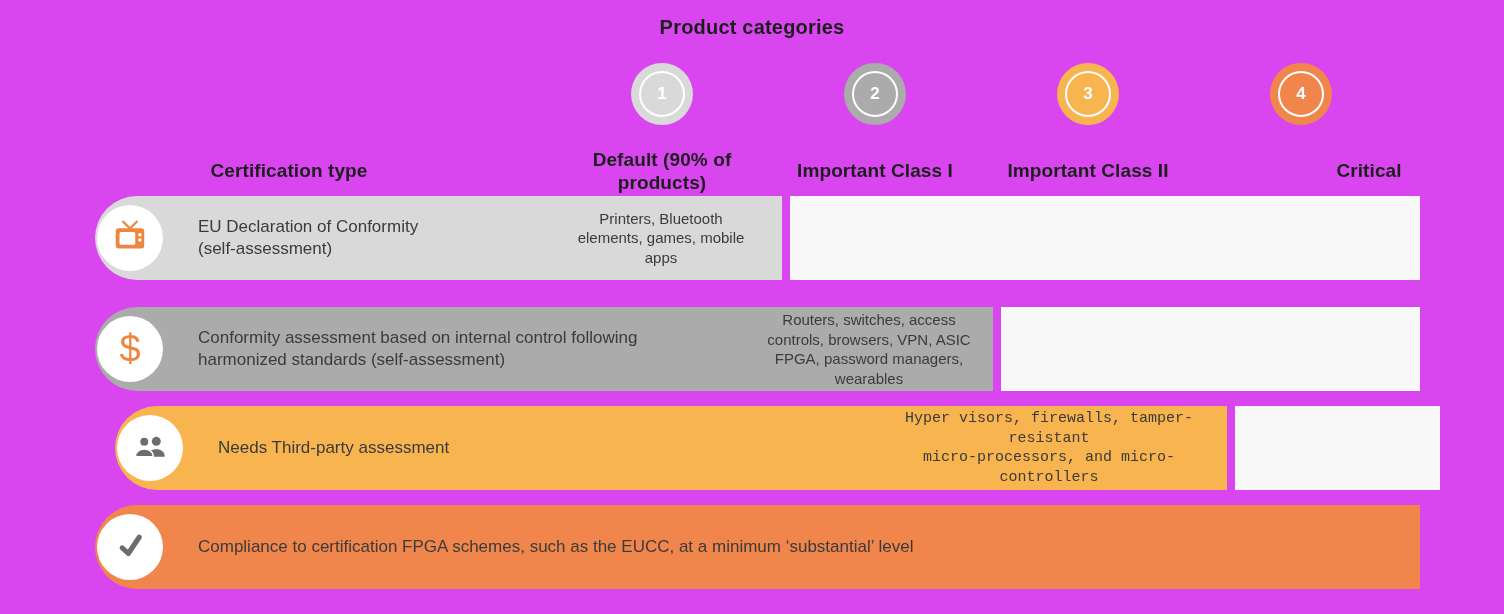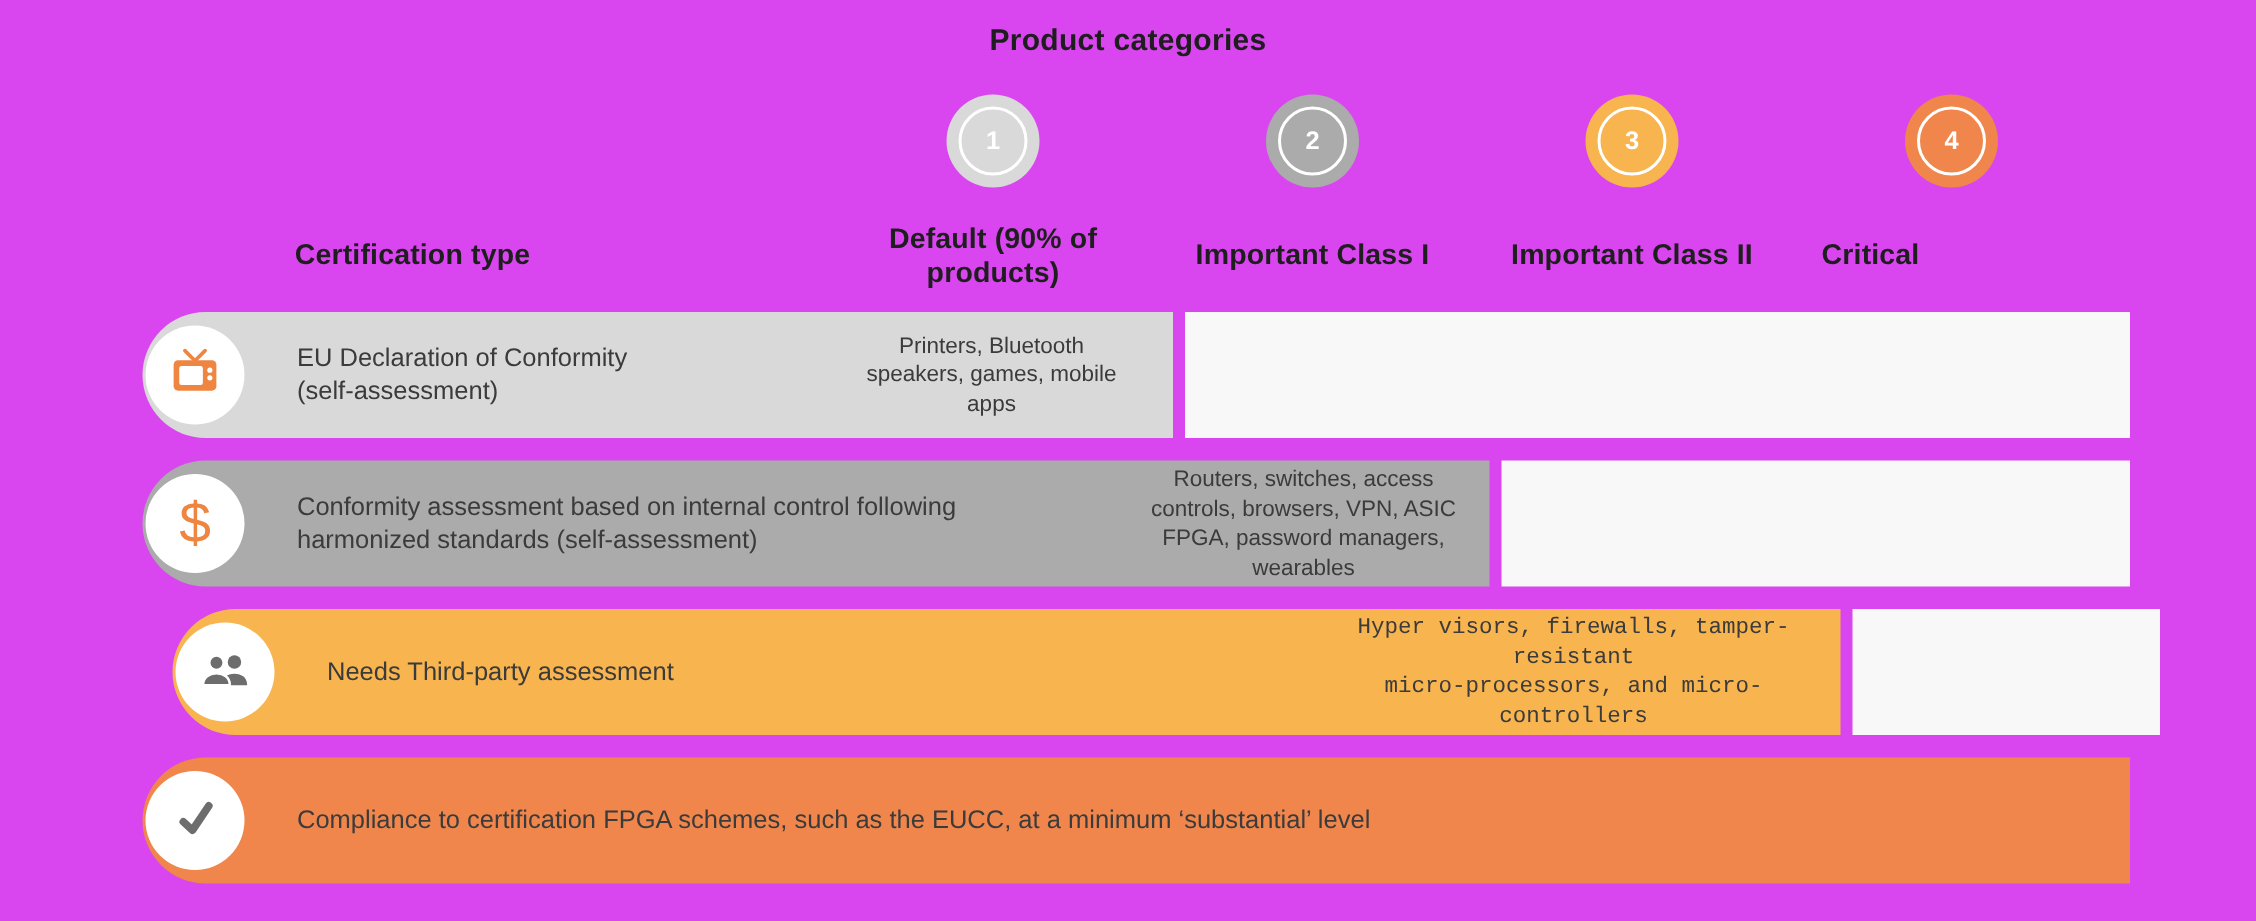--- a/index.html
+++ b/index.html
@@ -32,26 +32,26 @@
   .cat-num { color:#ffffff; font-weight:bold; font-size:17px; }
   .c1 { left:631px; } .c2 { left:844px; } .c3 { left:1057px; } .c4 { left:1270px; }
 
   
   .hdr {
     position:absolute; top:143px; height:56px; width:240px;
     display:flex; align-items:center; justify-content:center;
     text-align:center; font-weight:bold; font-size:19px; color:#1e1e1e;
     white-space:pre-line; line-height:1.22; letter-spacing:0.1px;
   }
-  .h0 { left:125px; width:300px; }
-  .h1 { left:542px; } .h2 { left:755px; } .h3 { left:968px; } .h4 { left:1127px;text-align:right; }
+  .h0 { left:139px; width:300px; }
+  .h1 { left:542px; } .h2 { left:755px; } .h3 { left:968px; } .h4 { left:1249px;text-align:right; }
 
   
   .row { position:absolute; left:0; width:1504px; height:84px; }
-  .row1 { top:208px; } .row2 { top:307px; } .row3 { top:406px;margin-left:20px; } .row4 { top:505px; }
+  .row1 { top:196px; } .row2 { top:307px; } .row3 { top:406px;margin-left:20px; } .row4 { top:505px; }
 
   .track { position:absolute; top:0; height:84px; background:#f8f8f8; }
   .row1 .track { left:790px;  width:630px; }
   .row2 .track { left:1001px; width:419px; }
   .row3 .track { left:1215px; width:205px; }
 
   .pill {
     position:absolute; left:95px; top:0; height:84px;
     border-radius:42px 0 0 42px;
   }
@@ -121,21 +121,21 @@
           <rect x="2.5" y="6.8" width="19" height="13.5" rx="2" fill="#ee8540"></rect>
           <rect x="5" y="9.3" width="10.5" height="8.5" rx="1" fill="#ffffff"></rect>
           <circle cx="18.6" cy="11.2" r="1.15" fill="#ffffff"></circle>
           <circle cx="18.6" cy="14.6" r="1.15" fill="#ffffff"></circle>
         </svg>
       </span>
     </div>
     <div class="cert">EU Declaration of Conformity
 (self-assessment)</div>
     <div class="products">Printers, Bluetooth
-speakers, games, mobile
+elements, games, mobile
 apps</div>
   </div>
 
   <div class="row row2">
     <div class="track"></div>
     <div class="pill" style="background-color: rgb(171, 171, 171);"></div>
     <div class="icon-circle">
       <span class="dollar-glyph">$</span>
     </div>
     <div class="cert">Conformity assessment based on internal control following

